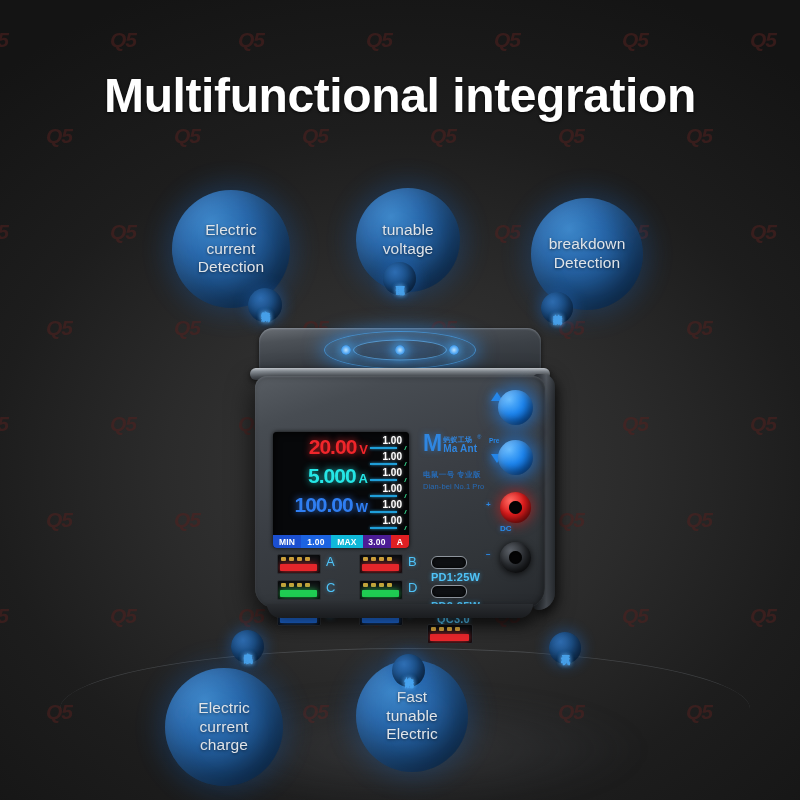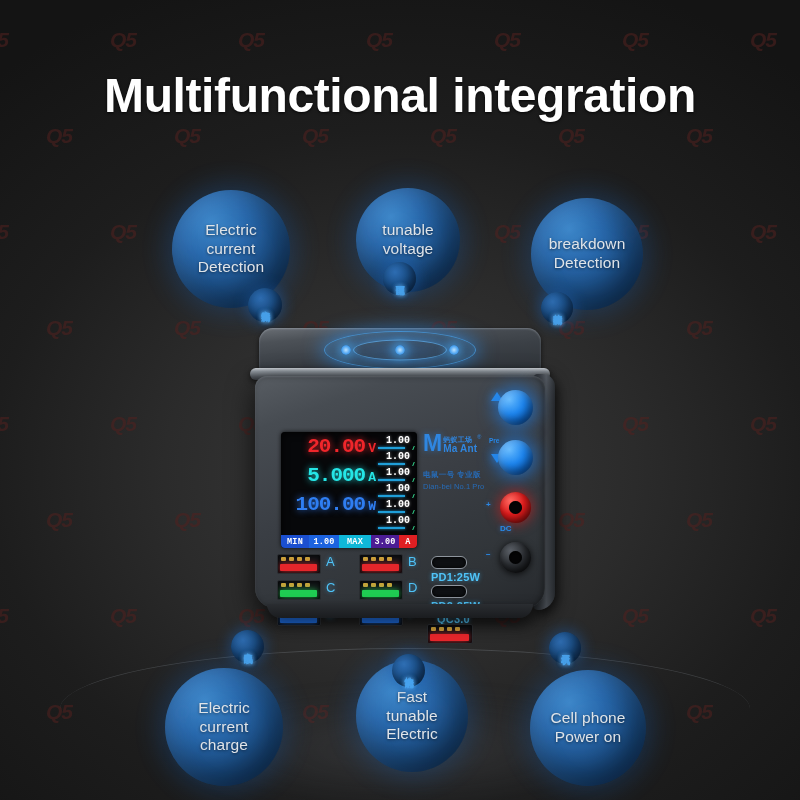--- a/index.html
+++ b/index.html
@@ -80,24 +80,24 @@
   .dev-side{position:absolute;right:0;top:46px;width:22px;height:236px;
     border-radius:6px 16px 22px 6px;
     background:linear-gradient(90deg,#2a2e33 0%,#3c4147 30%,#585e66 60%,#2c3035 100%);
     box-shadow:2px 4px 12px rgba(0,0,0,.7);}
   .dev-foot{position:absolute;left:22px;top:276px;width:266px;height:14px;
     border-radius:0 0 14px 14px;
     background:linear-gradient(180deg,#2a2d31 0%,#1a1c1f 100%);
     box-shadow:0 6px 14px rgba(0,0,0,.6);}
 
   
-  #lcd{position:absolute;left:26px;top:56px;width:136px;height:116px;
+  #lcd{position:absolute;left:18px;top:56px;width:136px;height:116px;
        background:#07080a;border-radius:4px;overflow:hidden;
        box-shadow:inset 0 0 9px rgba(0,0,0,.95), 0 0 4px rgba(0,0,0,.8);
-       font-family:Liberation Mono, monospace;}
+       font-family:Liberation Sans, sans-serif;}
   .lcd-main{position:absolute;left:3px;top:4px;width:92px;}
   .lcd-row{display:flex;align-items:baseline;justify-content:flex-end;height:29px;}
   .lcd-val{font-size:21px;font-weight:700;letter-spacing:-1px;line-height:1;}
   .lcd-unit{font-size:13px;font-weight:700;margin-left:3px;line-height:1;}
   .v-red{color:#f0262b;text-shadow:0 0 7px rgba(240,40,45,.85);}
   .v-cyan{color:#25e6e6;text-shadow:0 0 7px rgba(40,230,230,.85);}
   .v-blue{color:#2f7ef2;text-shadow:0 0 7px rgba(50,125,245,.85);}
 
   .lcd-side{position:absolute;right:2px;top:3px;width:38px;}
   .side-cell{height:16px;position:relative;}
@@ -290,26 +290,20 @@
     <div>
       <span>Fast</span>
       <span>tunable</span>
       <span>Electric</span>
     </div>
   </div>
   <div class="cbub" style="left:392px;top:654px;width:33px;height:33px;">
     <b>快充功能</b>
   </div>
 
-  <div class="bub" style="left:530px;top:670px;width:116px;height:116px;">
-    <div>
-      <span>Cell phone</span>
-      <span>Power on</span>
-    </div>
-  </div>
   <div class="cbub" style="left:549px;top:632px;width:32px;height:32px;">
     <b>开机填机</b>
   </div>
 
   <div id="device">
 
     <div class="dev-top">
       <div class="wl-ring">
         <div class="wl-dot" style="left:16px;"></div>
         <div class="wl-dot" style="left:50%;margin-left:-5px;"></div>

